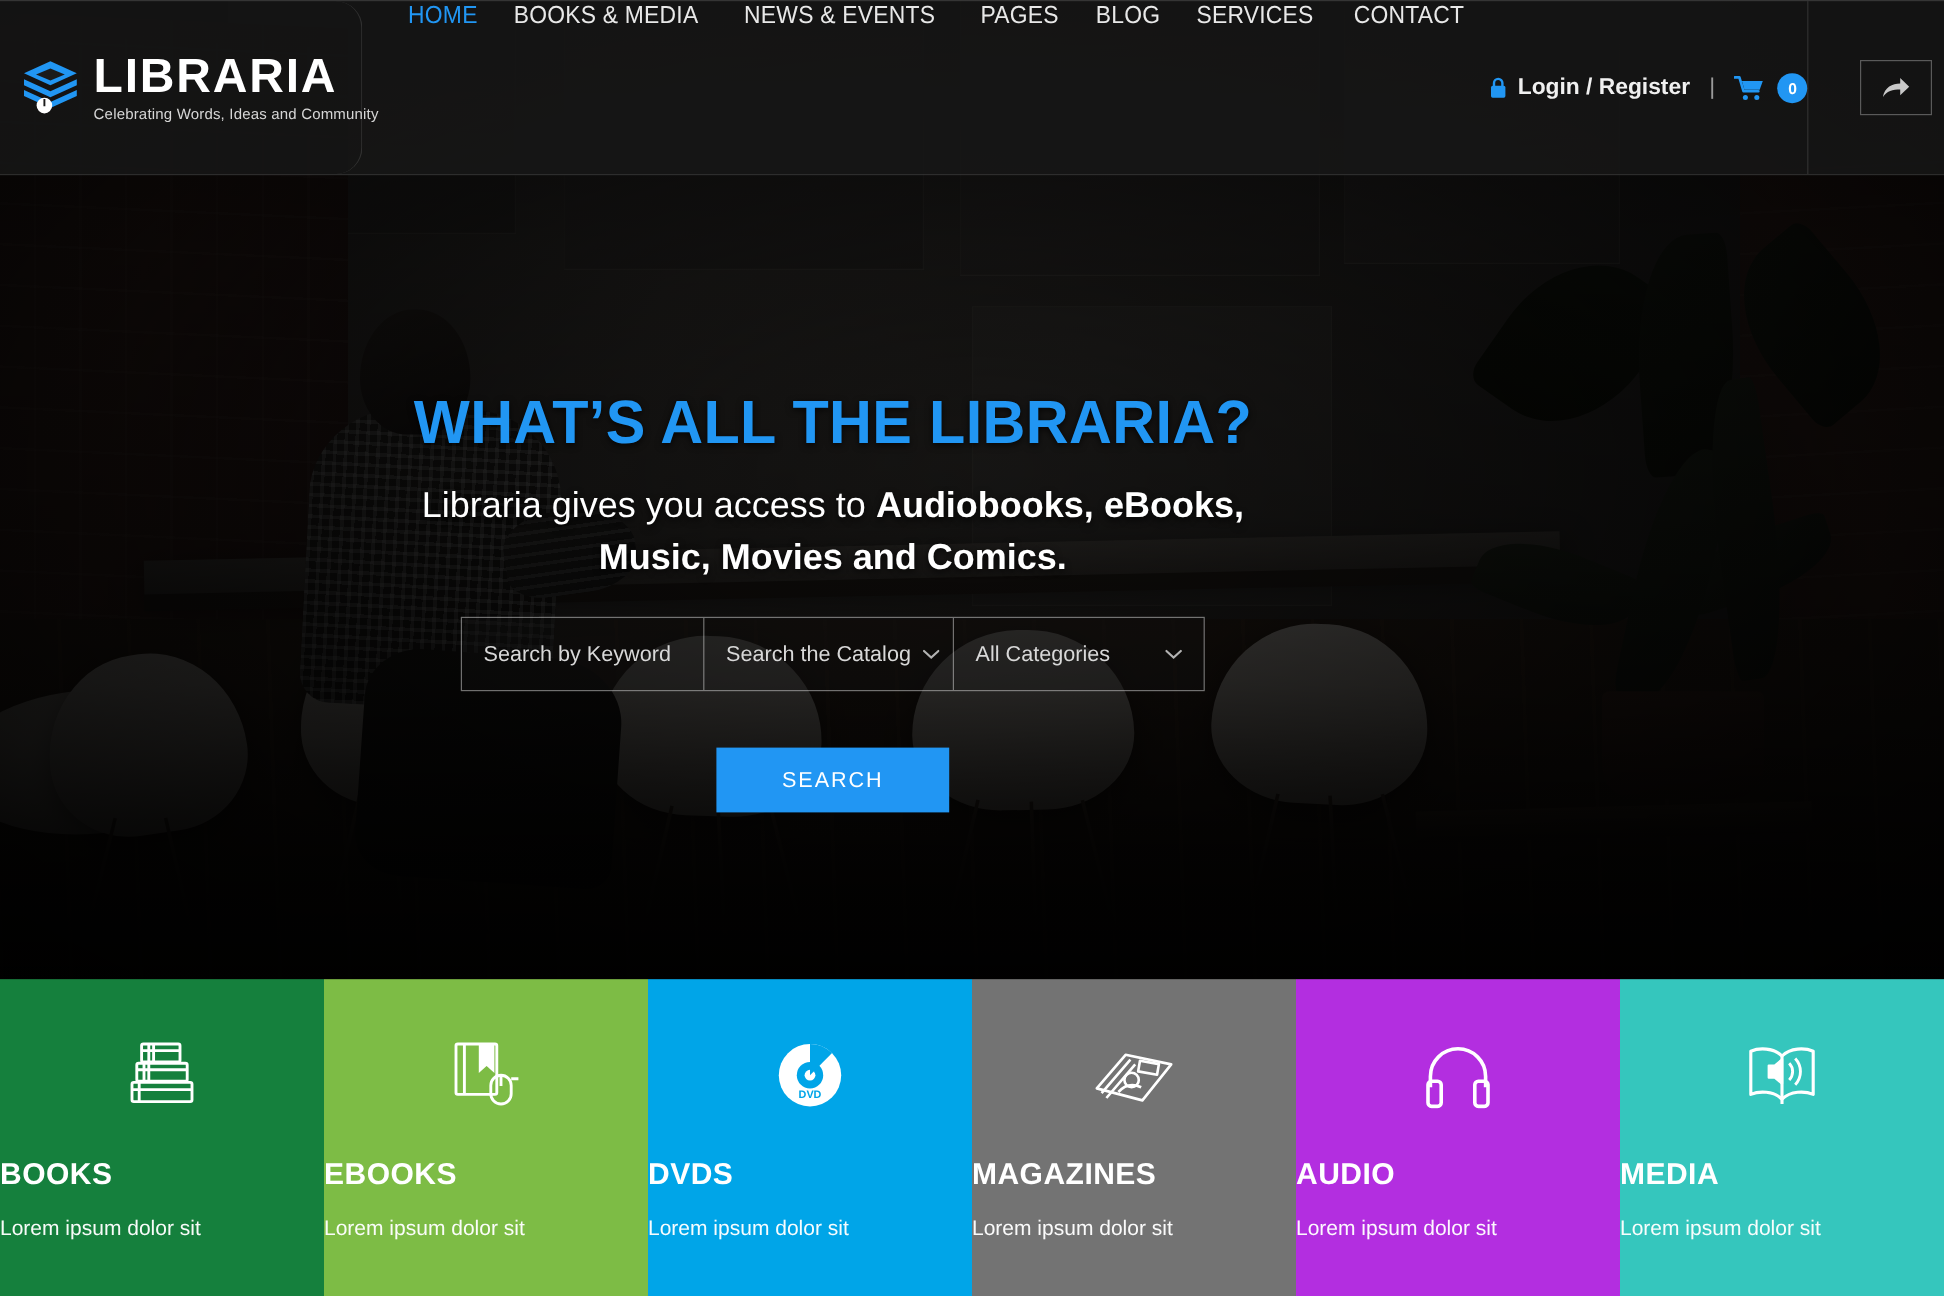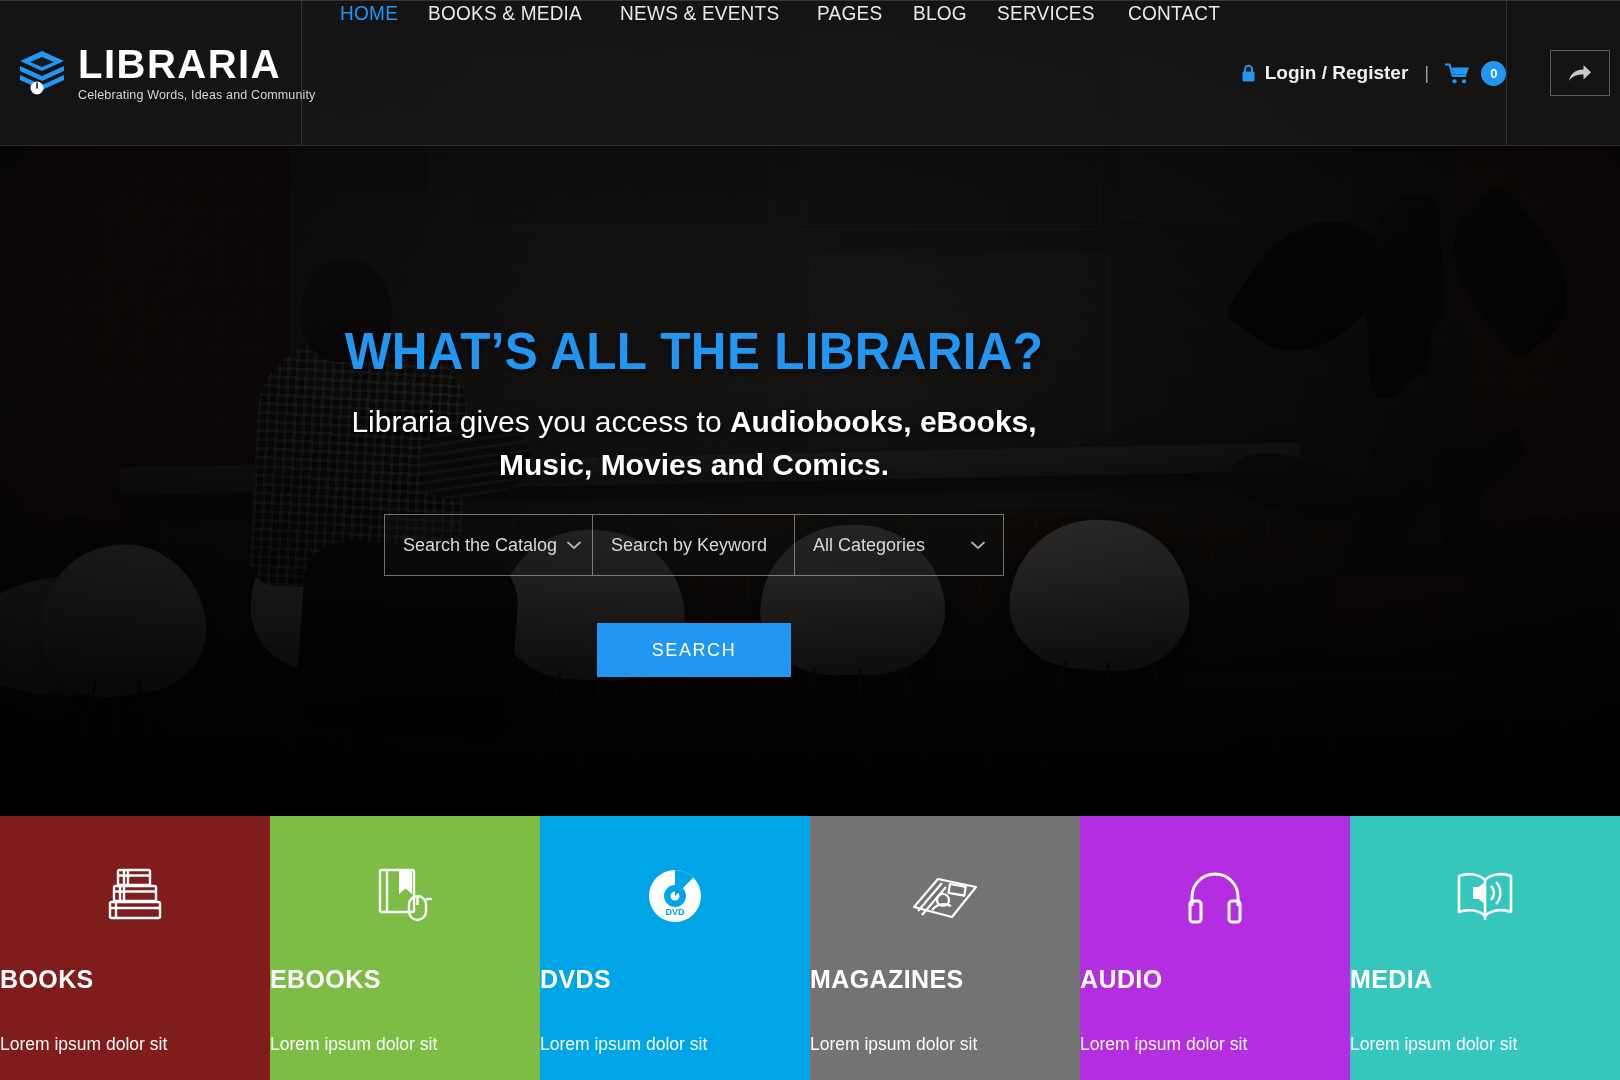--- a/index.html
+++ b/index.html
@@ -183,20 +183,21 @@
   .header {
     position:absolute; left:0; top:0; width:1620px; height:146px;
     background:rgba(24,24,24,.80);
     border-top:1px solid rgba(255,255,255,.14);
     border-bottom:1px solid rgba(255,255,255,.10);
     display:flex; align-items:stretch;
   }
   .logo-box {
     width:302px; display:flex; align-items:center; padding-left:16px;
     border-right:1px solid rgba(255,255,255,.12);
+    border-radius:22px;
   }
   .logo-mark { width:52px; height:52px; flex:0 0 52px; margin-right:10px; }
   .logo-text { display:flex; flex-direction:column; justify-content:center; }
   .logo-title {
     font-size:40px; font-weight:bold; color:#fff; letter-spacing:1.5px;
     line-height:1.0; font-family:"Liberation Sans", sans-serif;
   }
   .logo-tag {
     font-size:12.5px; color:#d6d6d6; margin-top:4px; letter-spacing:.15px;
     white-space:nowrap;
@@ -288,21 +289,21 @@
   .tile {
     flex:1 1 0; display:flex; flex-direction:column; 
     padding-top:49px; cursor:pointer; overflow:hidden;
   }
   .tile-icon { height:62px; display:flex; align-items:center; justify-content:center; }
   .tile-title {
     margin-top:38px; color:#fff; font-size:25px; font-weight:bold;
     letter-spacing:.4px;
   }
   .tile-desc {
-    margin-top:40px; color:#fff; font-size:17.5px; opacity:.97;
+    margin-top:19px; color:#fff; font-size:17.5px; opacity:.97;
   }
 </style>
 </head>
 <body>
 
 <div class="page">
 
   <div class="hero">
     <div class="photo">
       <div class="wall-back"></div>
@@ -415,43 +416,43 @@
     </div>
   </div>
 
   <div class="hero-content">
     <div class="hero-title">WHAT’S ALL THE LIBRARIA?</div>
     <div class="hero-sub">
       <span>Libraria gives you access to </span><b>Audiobooks, eBooks, Music, Movies and Comics.</b>
     </div>
 
     <div class="searchbar">
+      <div class="sfield f1">
+        <span>Search by Keyword</span>
+      </div>
       <div class="sfield f2">
         <span>Search the Catalog</span>
         <svg class="chev" viewBox="0 0 14 9">
           <path d="M1 1.5 L7 7 L13 1.5" fill="none" stroke="#cfcfcf" stroke-width="1.8" stroke-linecap="round"></path>
         </svg>
       </div>
-      <div class="sfield f1">
-        <span>Search by Keyword</span>
-      </div>
       <div class="sfield f3">
         <span>All Categories</span>
         <svg class="chev" viewBox="0 0 14 9">
           <path d="M1 1.5 L7 7 L13 1.5" fill="none" stroke="#cfcfcf" stroke-width="1.8" stroke-linecap="round"></path>
         </svg>
       </div>
     </div>
 
     <button class="search-btn">SEARCH</button>
   </div>
 
   <div class="tiles">
 
-    <div class="tile" style="background:#7f1d1d">
+    <div class="tile" style="background:#15803d">
       <div class="tile-icon">
         <svg width="62" height="60" viewBox="0 0 62 60">
           <g fill="none" stroke="#fff" stroke-width="2.4">
             <rect x="14" y="4" width="32" height="15" rx="1.5"></rect>
             <path d="M14 9.5 h32 M20 4 v15 M24 4 v15"></path>
             <rect x="10" y="20" width="42" height="15" rx="1.5"></rect>
             <path d="M10 25.5 h42 M16 20 v15 M20 20 v15"></path>
             <rect x="6" y="36" width="50" height="16" rx="1.5"></rect>
             <path d="M6 42 h50 M12 36 v16"></path>
           </g>

